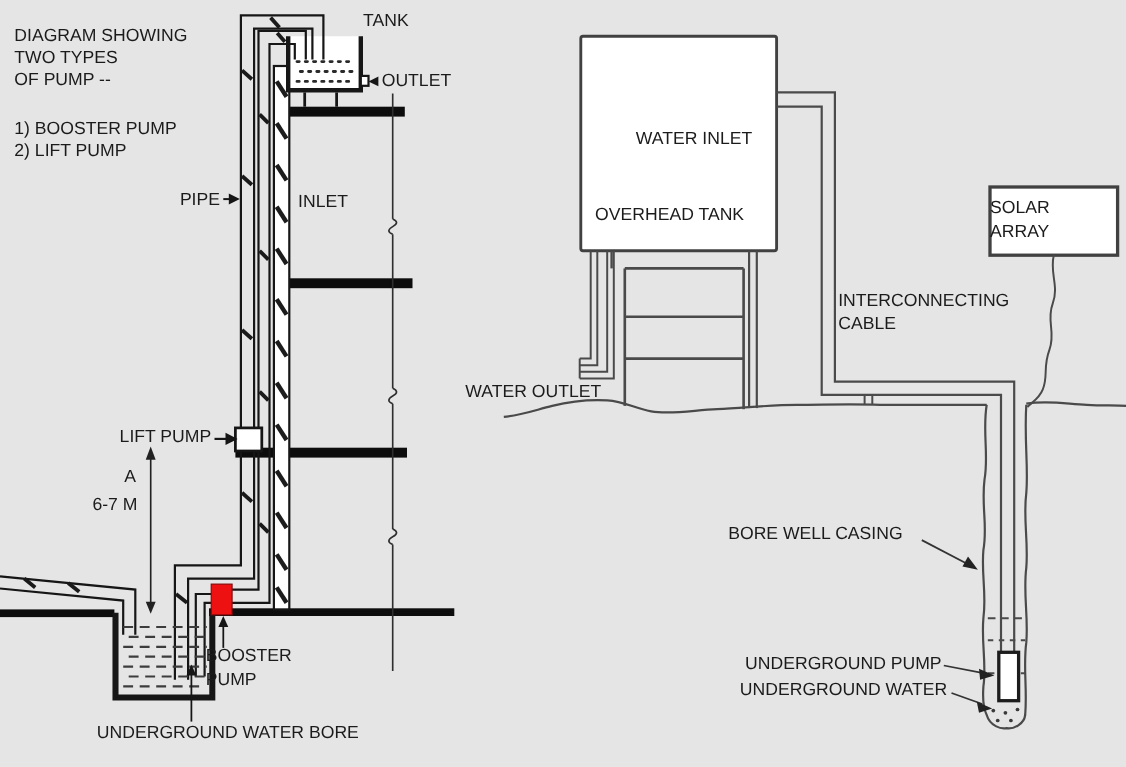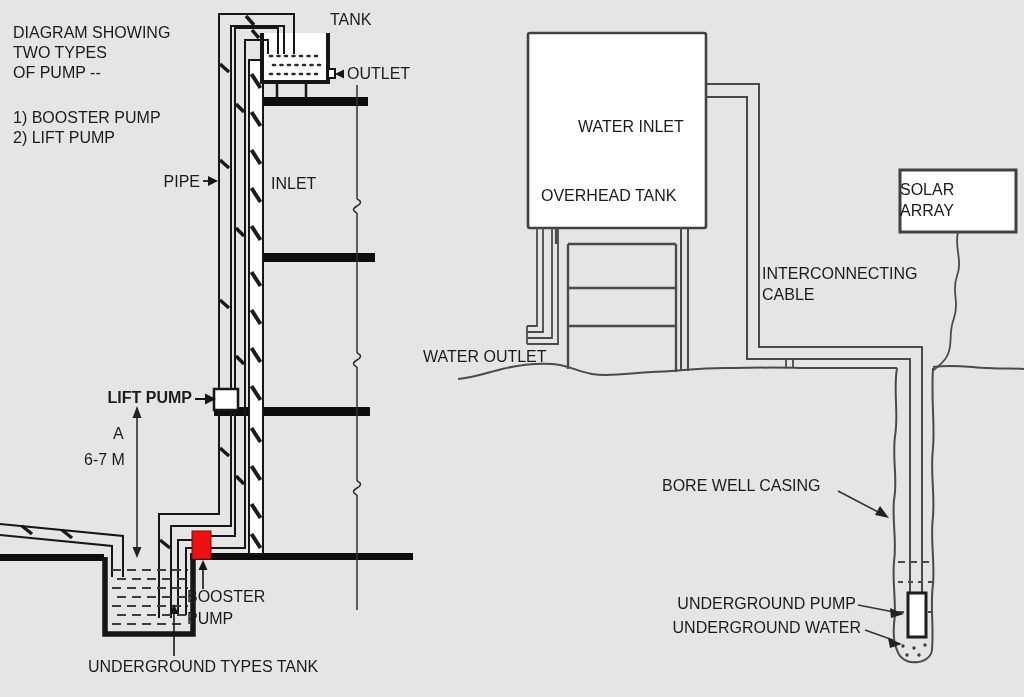--- a/index.html
+++ b/index.html
@@ -208,31 +208,31 @@
 </div>
 
 <div class="lbl r" style="left:150px;top:172px;width:50px;">PIPE</div>
 <div class="lbl" style="left:271px;top:174px;">INLET</div>
 
 <div class="lbl lh21" style="left:330px;top:9px;">
   <div>TANK</div>
 </div>
 
 <div class="lbl" style="left:347px;top:64px;">OUTLET</div>
-<div class="lbl r" style="left:92px;top:388px;width:100px;font-weight:bold;">LIFT PUMP</div>
+<div class="lbl r" style="left:92px;top:388px;width:100px;">LIFT PUMP</div>
 <div class="lbl" style="left:113px;top:424px;">A</div>
 <div class="lbl" style="left:84px;top:450px;">6-7 M</div>
 
 
 <div class="lbl c lh22" style="left:187px;top:586px;width:96px;">
   <div>BOOSTER</div>
   <div>PUMP</div>
 </div>
 
-<div class="lbl" style="left:88px;top:657px;">UNDERGROUND TYPES TANK</div>
+<div class="lbl" style="left:88px;top:657px;">UNDERGROUND WATER BORE</div>
 
 <div class="lbl" style="left:578px;top:85px;margin-top:32px;">WATER INLET</div>
 <div class="lbl" style="left:541px;top:186px;">OVERHEAD TANK</div>
 <div class="lbl" style="left:423px;top:347px;text-align:right;">WATER OUTLET</div>
 
 <div class="lbl c lh21" style="left:900px;top:179px;width:116px;">
   <div>SOLAR</div>
   <div>ARRAY</div>
 </div>
 

